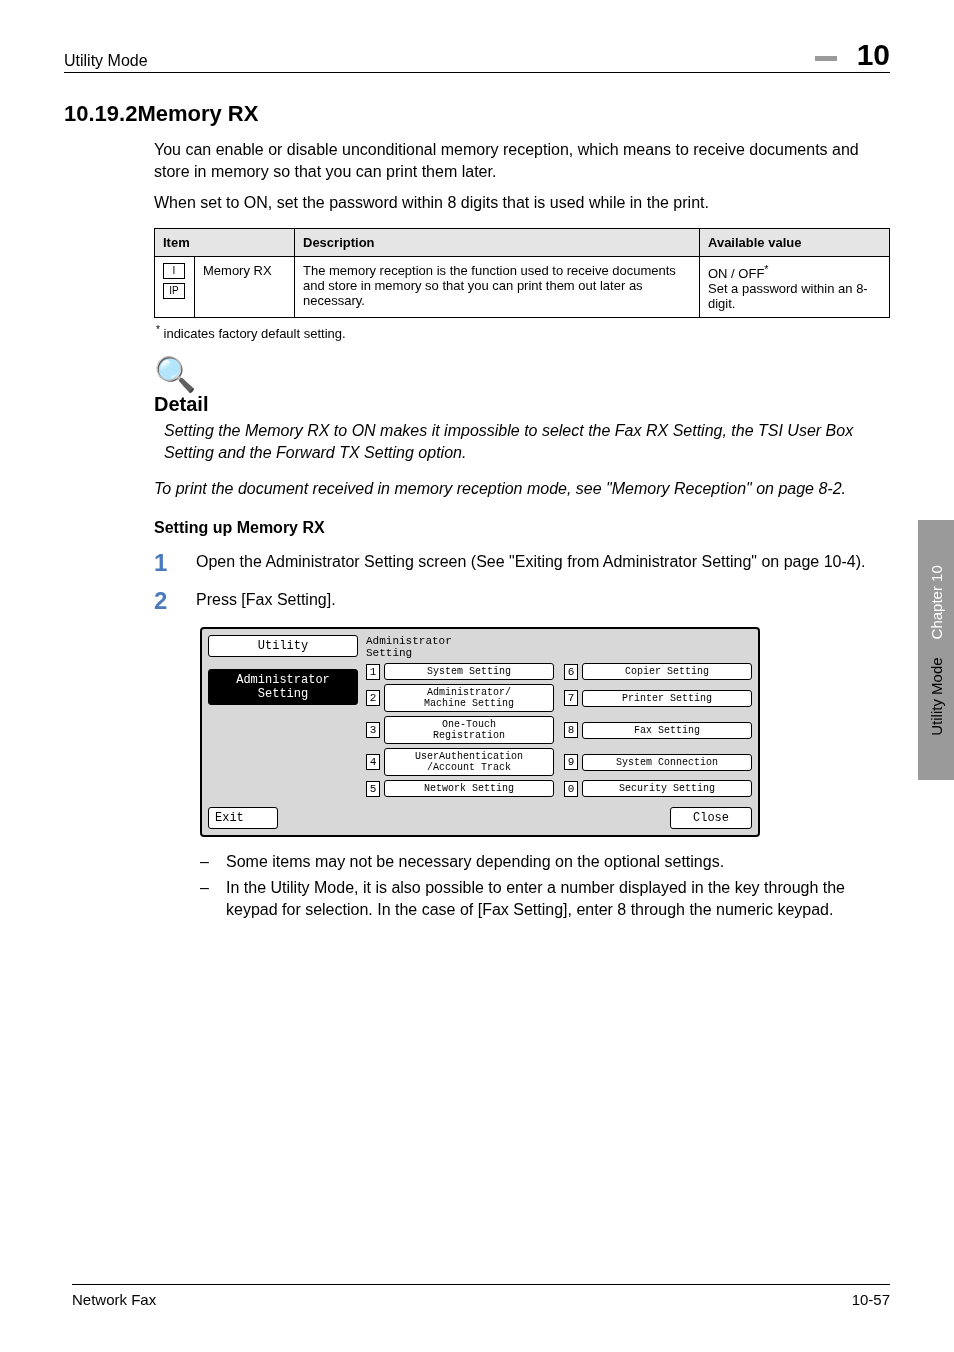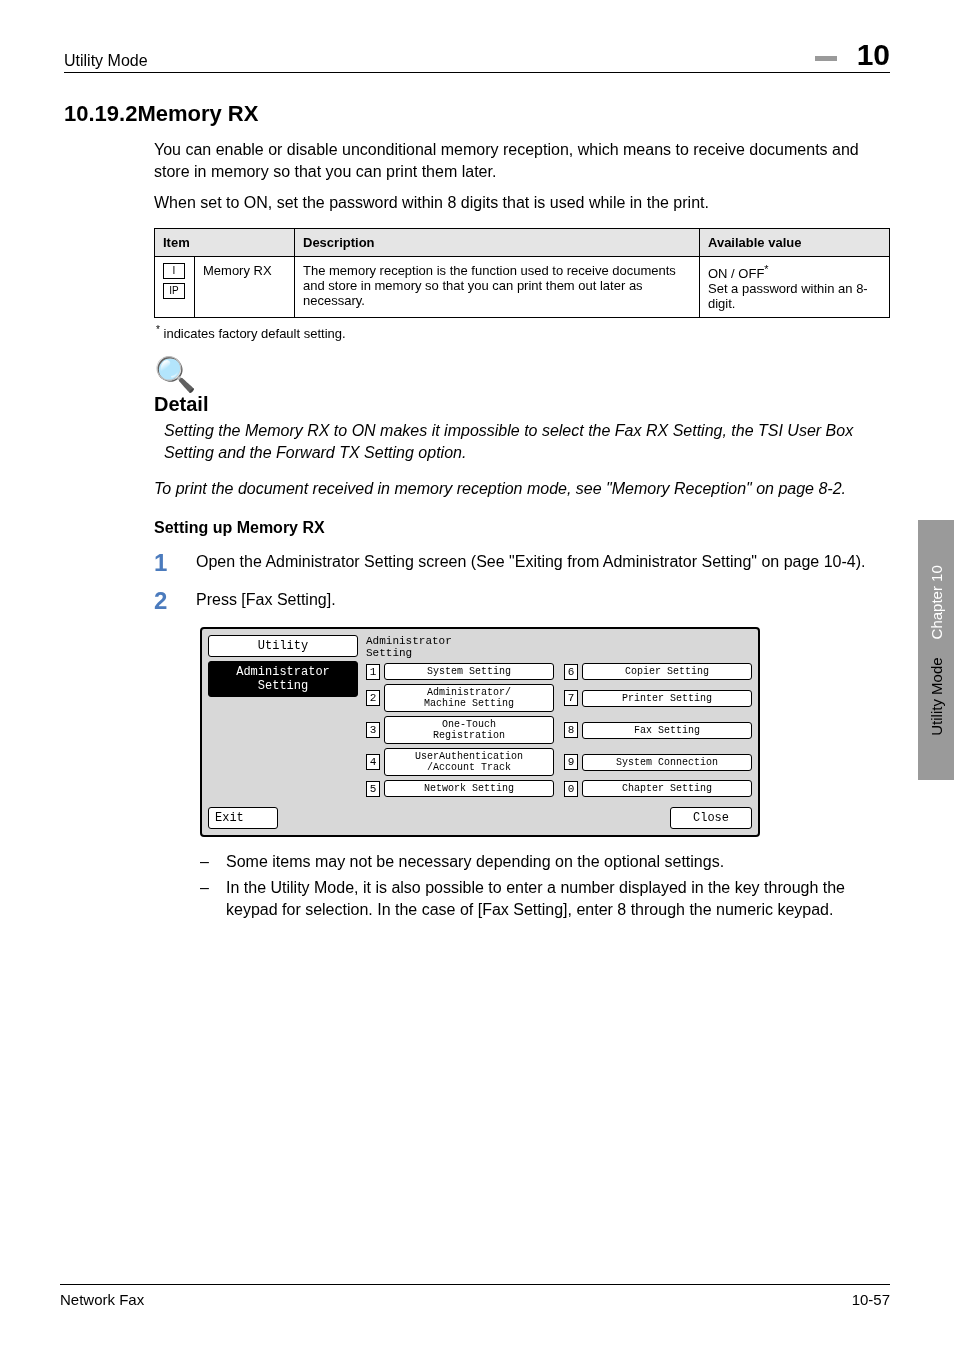--- a/index.html
+++ b/index.html
@@ -82,21 +82,21 @@
   .utility-panel {
     width: 560px;
     border: 2px solid #000;
     border-radius: 4px;
     background: #d8d8d8;
     padding: 6px;
     font-family: "Courier New", monospace;
     font-size: 12px;
   }
   .up-inner { display: flex; gap: 8px; }
-  .up-left { width: 150px; display: flex; flex-direction: column; gap: 4px; }
+  .up-left { width: 150px; display: flex; flex-direction: column; gap: 12px; }
   .up-tab {
     background: #fff; border: 1px solid #000; border-radius: 3px;
     padding: 3px 6px; text-align: center;
   }
   .up-tab.active {
     background: #000; color: #fff;
   }
   .up-spacer { flex: 1; }
   .up-exit {
     background: #fff; border: 1px solid #000; border-radius: 3px;
@@ -136,21 +136,21 @@
     transform: rotate(-90deg);
     white-space: nowrap;
     font-size: 15px;
     display: flex; gap: 18px;
   }
   .side-tab-inner .dark { color: #000; }
   .side-tab-inner .light { color: #fff; }
 
   .footer {
     position: absolute;
-    left: 60px; right: 64px; bottom: 44px;
+    left: 72px; right: 64px; bottom: 44px;
     border-top: 1px solid #000;
     padding-top: 6px;
     display: flex; justify-content: space-between;
     font-size: 15px;
   }
 </style>
 </head>
 <body>
 
 <div class="page">
@@ -267,21 +267,21 @@
               <div class="up-item">
                   <span class="up-num">9</span>
                   <span class="up-btn">System Connection</span>
                 </div>
               <div class="up-item">
                   <span class="up-num">5</span>
                   <span class="up-btn">Network Setting</span>
                 </div>
               <div class="up-item">
                   <span class="up-num">0</span>
-                  <span class="up-btn">Chapter Setting</span>
+                  <span class="up-btn">Security Setting</span>
                 </div>
             </div>
             <div class="up-close">Close</div>
           </div>
         </div>
       </div>
     </div>
 
     <div class="notes">
       <div class="note-item">

